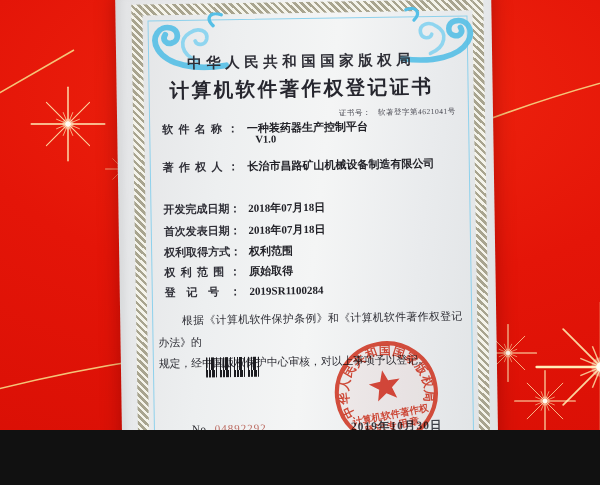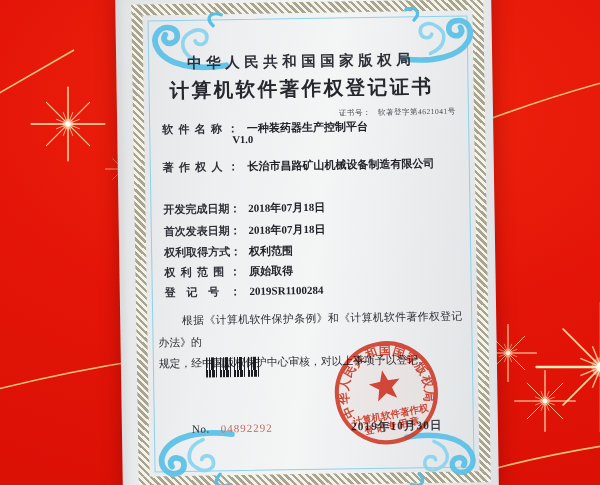--- a/index.html
+++ b/index.html
@@ -1,17 +1,17 @@
 <!DOCTYPE html>
 <html><head>
 <meta charset="utf-8">
 <style>
   html,body{margin:0;padding:0;background:#111;}
   .stage{
-    position:relative;width:600px;height:485px;overflow:hidden;
+    position:relative;width:600px;height:430px;overflow:hidden;
     background:radial-gradient(130% 95% at 55% 22%, #f1270f 0%, #e41508 48%, #d90f05 100%);
     font-family:"Liberation Serif","DejaVu Serif",serif;
   }
   .bg-art{position:absolute;inset:0;z-index:1;}
   
   .paper{
     position:absolute;left:119px;top:-8px;width:376px;height:500px;z-index:2;
     transform:rotate(-0.9deg);
     background:linear-gradient(97deg,#e2e3e5 0%,#edeff0 28%,#f4f5f5 52%,#e9ebed 76%,#dfe2e4 100%);
     box-shadow:inset 4px 0 8px rgba(0,0,0,0.07), 0 0 20px rgba(110,5,0,0.45);
@@ -28,29 +28,29 @@
   .flourish{position:absolute;z-index:3;}
   .content{position:absolute;inset:0;z-index:4;}
   .abs{position:absolute;}
   .title1{left:0;right:6px;top:60px;text-align:center;font-size:14.5px;font-weight:600;letter-spacing:4.5px;color:#2e2e36;}
   .title2{left:0;right:6px;top:83px;text-align:center;font-size:19.5px;font-weight:700;letter-spacing:2.5px;color:#26262e;}
   .certno{left:222px;top:117px;font-size:7.5px;color:#4c4c55;letter-spacing:0.5px;}
   .certno .v{margin-left:7px;}
   .row{left:45px;font-size:11px;color:#2a2a31;white-space:nowrap;}
   .row .lbl{display:inline-block;width:76px;font-weight:700;text-align:justify;text-align-last:justify;color:#303038;}
   .row .val{margin-left:6px;font-weight:600;color:#222228;}
-  .version{left:115px;top:141px;font-size:10.5px;font-weight:600;color:#222228;}
+  .version{left:138px;top:141px;font-size:10.5px;font-weight:600;color:#222228;}
   .statement{left:38px;top:316px;width:304px;font-size:10.8px;line-height:21.5px;color:#2c2c33;text-align:justify;}
   .statement .ln1{text-indent:2.2em;}
   .barcode{
     left:85px;top:364px;width:55px;height:20px;
     background:repeating-linear-gradient(90deg,#1c1c20 0 1.5px,transparent 1.5px 3px,#1c1c20 3px 4.5px,transparent 4.5px 5.5px,#1c1c20 5.5px 8.5px,transparent 8.5px 10px,#1c1c20 10px 11px,transparent 11px 14px);
   }
   .serial{left:70px;top:429px;font-size:11px;color:#2b2b30;letter-spacing:0.5px;}
-  .serial .num{color:#bb6a60;margin-left:11px;letter-spacing:1px;}
+  .serial .num{color:#bb6a60;margin-left:5px;letter-spacing:1px;}
   .issue-date{left:229px;top:428px;font-size:11.5px;font-weight:600;letter-spacing:1px;color:#3c3f47;}
   .seal{left:210px;top:347px;width:110px;height:110px;opacity:0.9;mix-blend-mode:multiply;transform:rotate(-10deg);}
 </style>
 </head>
 <body>
 
 <div class="stage">
 
   <svg class="bg-art" width="600" height="485" viewBox="0 0 600 485">
     <defs>

